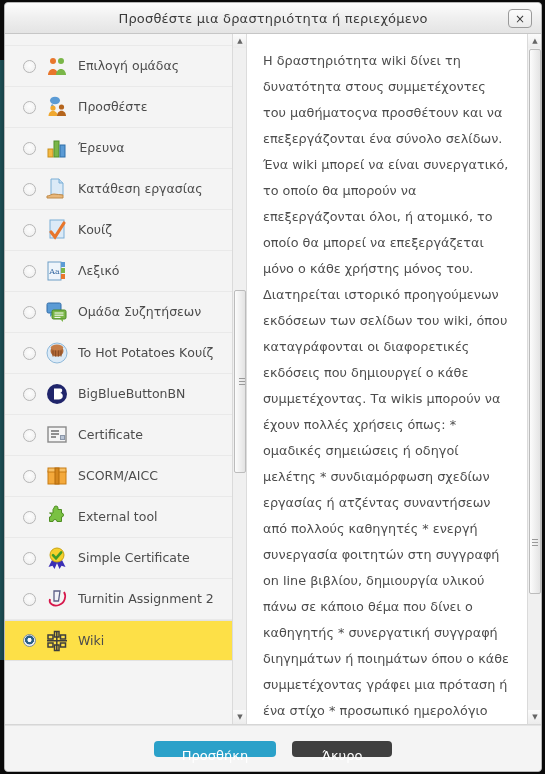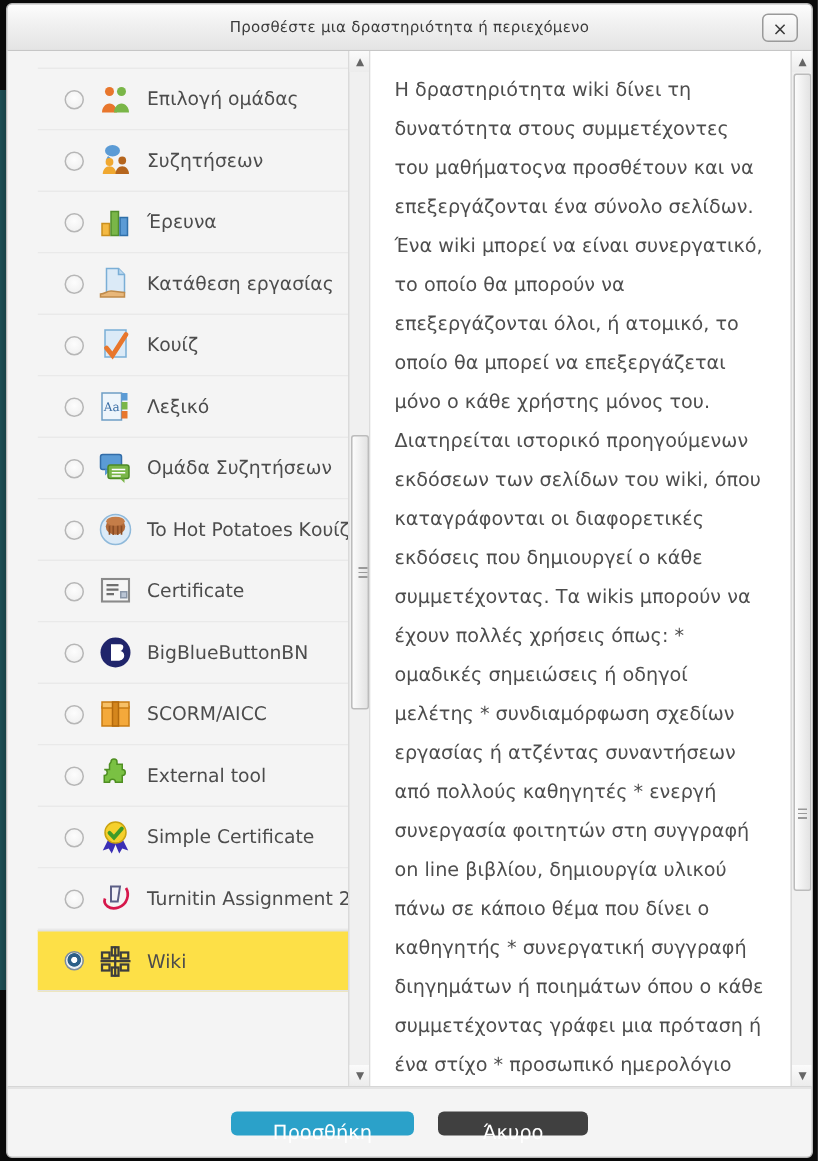--- a/index.html
+++ b/index.html
@@ -47,21 +47,21 @@
     height: 31px;
     flex: 0 0 31px;
     background: linear-gradient(to bottom, #fdfdfd 0%, #f0f0f0 45%, #e4e4e4 100%);
     border-bottom: 1px solid #c6c6c6;
     border-radius: 3px 3px 0 0;
     display: flex;
     align-items: center;
     justify-content: center;
   }
   #titlebar .title {
-    font-size: 10px;
+    font-size: 13px;
     color: #3b3b3b;
     letter-spacing: .2px;
     white-space: nowrap;
   }
   #close-btn {
     position: absolute;
     right: 9px; top: 6px;
     width: 24px; height: 19px;
     background: linear-gradient(to bottom,#fbfbfb,#ebebeb);
     border: 1px solid #9a9a9a;
@@ -234,21 +234,21 @@
 <div id="dialog">
 
   <div id="titlebar">
     <span class="title">Προσθέστε μια δραστηριότητα ή περιεχόμενο</span>
     <div id="close-btn">×</div>
   </div>
 
   <div id="body">
 
     <div id="left-pane">
-      <div id="left-list" style="top: -29px; margin-left: 20px;">
+      <div id="left-list" style="top: -29px;">
           <div class="item">
             <span style="flex: 0 0 24px; width: 24px; height: 24px; display: block;">
               <svg class="icon" viewBox="0 0 24 24" xmlns="http://www.w3.org/2000/svg">
                 <text x="12" y="18" font-size="19" font-weight="bold" fill="#5b9bd5" text-anchor="middle" font-family="DejaVu Sans">?</text>
               </svg>
             </span>
           </div>
           <div class="item">
             <span class="radio"></span>
             <span style="flex: 0 0 24px; width: 24px; height: 24px; display: block;">
@@ -266,21 +266,21 @@
             <span style="flex: 0 0 24px; width: 24px; height: 24px; display: block;">
               <svg class="icon" viewBox="0 0 24 24" xmlns="http://www.w3.org/2000/svg">
                 <ellipse cx="10" cy="5.5" rx="5" ry="3.8" fill="#5b9bd5"></ellipse>
                 <path d="M7 9l-1.5 2.6L9 10.5z" fill="#5b9bd5"></path>
                 <circle cx="8" cy="13" r="2.6" fill="#f0a830"></circle>
                 <path d="M3.5 21c0-2.9 2-5.2 4.5-5.2S12.5 18.1 12.5 21z" fill="#f0a830"></path>
                 <circle cx="16.5" cy="12" r="2.6" fill="#b5651d"></circle>
                 <path d="M12 21c0-2.9 2-5.2 4.5-5.2S21 18.1 21 21z" fill="#b5651d"></path>
               </svg>
             </span>
-            <span class="label">Συζητήσεων</span>
+            <span class="label">Προσθέστε</span>
           </div>
           <div class="item">
             <span class="radio"></span>
             <span style="flex: 0 0 24px; width: 24px; height: 24px; display: block;">
               <svg class="icon" viewBox="0 0 24 24" xmlns="http://www.w3.org/2000/svg">
                 <rect x="3" y="13" width="5" height="8" fill="#f4b942" stroke="#c98f1e"></rect>
                 <rect x="9" y="5" width="5" height="16" fill="#7ab648" stroke="#538f2c"></rect>
                 <rect x="15" y="9" width="5" height="12" fill="#5b9bd5" stroke="#2f6fa8"></rect>
               </svg>
             </span>
@@ -346,38 +346,38 @@
                 </g>
                 <ellipse cx="12" cy="6.5" rx="6.2" ry="3" fill="#c57d48"></ellipse>
               </svg>
             </span>
             <span class="label">To Hot Potatoes Κουίζ</span>
           </div>
           <div class="item">
             <span class="radio"></span>
             <span style="flex: 0 0 24px; width: 24px; height: 24px; display: block;">
               <svg class="icon" viewBox="0 0 24 24" xmlns="http://www.w3.org/2000/svg">
+                <circle cx="12" cy="12" r="10" fill="#20256b"></circle>
+                <path d="M9 6.5v11h4.6c2.5 0 4.2-1.4 4.2-3.5 0-1.6-1-2.7-2.6-3 1.3-.4 2-1.4 2-2.7 0-1.9-1.5-1.8-3.8-1.8z" fill="#fff"></path>
+              </svg>
+            </span>
+            <span class="label">BigBlueButtonBN</span>
+          </div>
+          <div class="item">
+            <span class="radio"></span>
+            <span style="flex: 0 0 24px; width: 24px; height: 24px; display: block;">
+              <svg class="icon" viewBox="0 0 24 24" xmlns="http://www.w3.org/2000/svg">
                 <rect x="3" y="4" width="18" height="15" fill="#f5f5f5" stroke="#8a8a8a" stroke-width="1.4"></rect>
                 <g stroke="#6f6f6f" stroke-width="1.5">
                   <path d="M6 8h8M6 11h8M6 14h5"></path>
                 </g>
                 <rect x="15.5" y="12.5" width="4" height="4" fill="#b9c4d4" stroke="#8a96a8"></rect>
               </svg>
             </span>
             <span class="label">Certificate</span>
-          </div>
-          <div class="item">
-            <span class="radio"></span>
-            <span style="flex: 0 0 24px; width: 24px; height: 24px; display: block;">
-              <svg class="icon" viewBox="0 0 24 24" xmlns="http://www.w3.org/2000/svg">
-                <circle cx="12" cy="12" r="10" fill="#20256b"></circle>
-                <path d="M9 6.5v11h4.6c2.5 0 4.2-1.4 4.2-3.5 0-1.6-1-2.7-2.6-3 1.3-.4 2-1.4 2-2.7 0-1.9-1.5-1.8-3.8-1.8z" fill="#fff"></path>
-              </svg>
-            </span>
-            <span class="label">BigBlueButtonBN</span>
           </div>
           <div class="item">
             <span class="radio"></span>
             <span style="flex: 0 0 24px; width: 24px; height: 24px; display: block;">
               <svg class="icon" viewBox="0 0 24 24" xmlns="http://www.w3.org/2000/svg">
                 <rect x="3" y="7" width="18" height="13" fill="#f4a93b" stroke="#c87c14"></rect>
                 <rect x="3" y="4" width="18" height="4" fill="#f7c066" stroke="#c87c14"></rect>
                 <rect x="10" y="4" width="4" height="16" fill="#d4861d" stroke="#b36a0d"></rect>
               </svg>
             </span>

